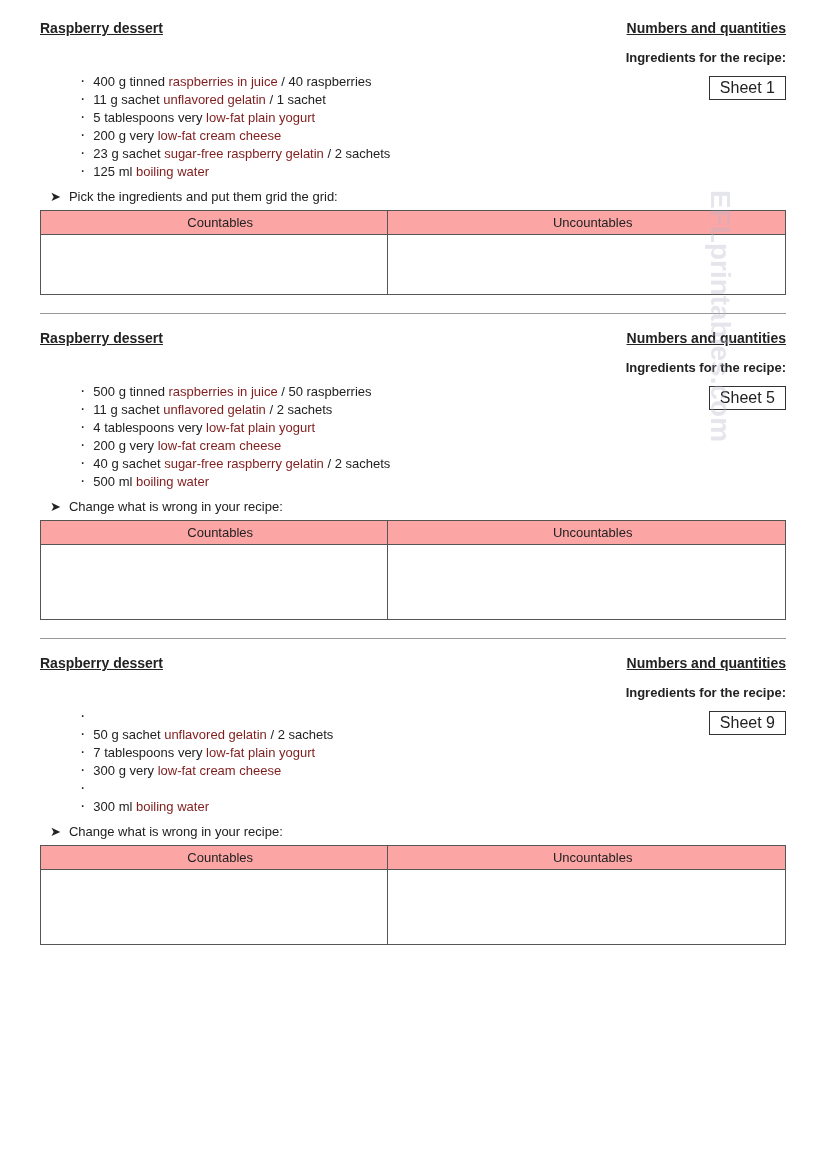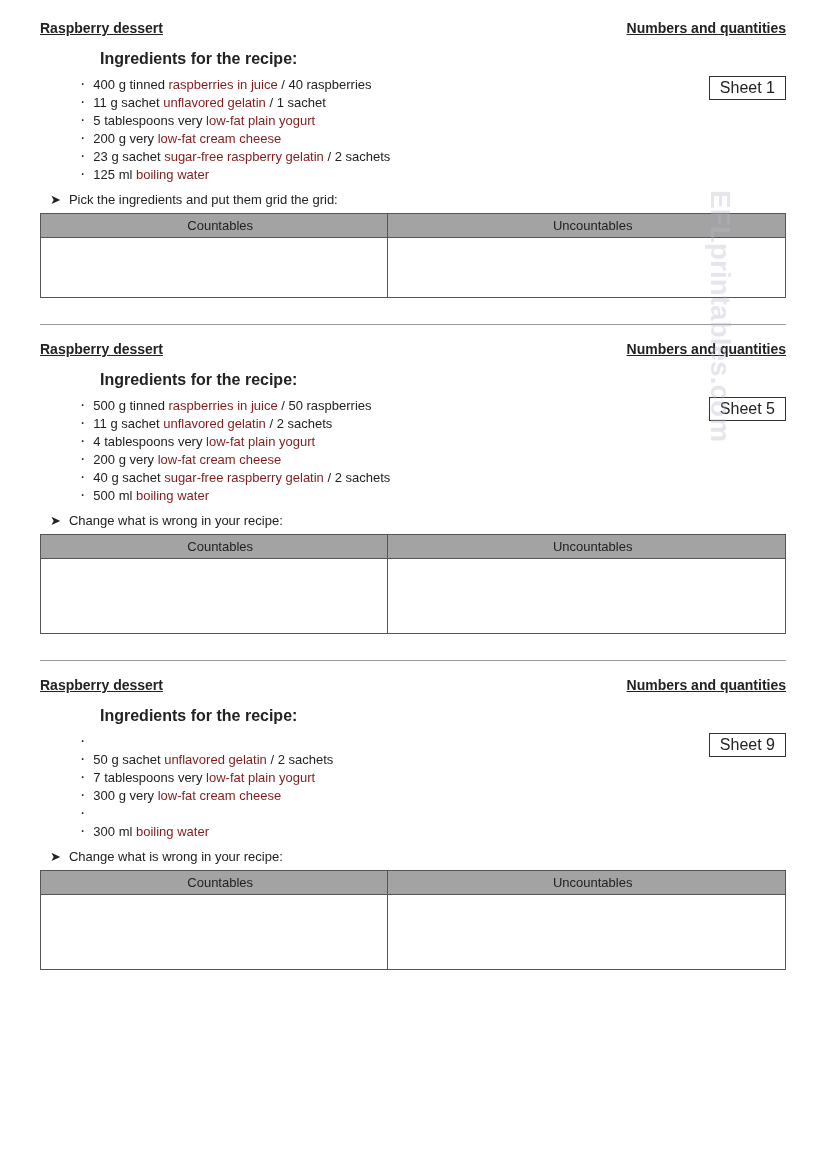--- a/index.html
+++ b/index.html
@@ -7,21 +7,21 @@
       background: #fff;
       font-family: Arial, sans-serif;
       font-size: 13px;
       color: #222;
       width: 826px;
       min-height: 1169px;
       padding: 20px 40px;
     }
 
     .sheet-section {
-      margin-bottom: 26px;
+      margin-bottom: 18px;
       position: relative;
     }
 
     .sheet-header {
       display: flex;
       justify-content: space-between;
       align-items: center;
       margin-bottom: 10px;
     }
 
@@ -43,21 +43,22 @@
       font-size: 16px;
       position: absolute;
       right: 0;
       top: 30px;
     }
 
     .ingredients-title {
       font-weight: bold;
       margin-bottom: 8px;
       margin-left: 60px;
-      font-size: 16px;
+      font-size: 13px;
+      text-align: right;
     }
 
     .ingredients-list {
       list-style: none;
       margin-left: 40px;
       margin-bottom: 10px;
     }
 
     .ingredients-list li {
       margin-bottom: 2px;
@@ -94,21 +95,21 @@
     }
 
     .grid-table th, .grid-table td {
       border: 1px solid #555;
       padding: 4px 8px;
       text-align: center;
       font-weight: normal;
     }
 
     .grid-table th {
-      background: #a3a3a3;
+      background: #fca5a5;
       font-size: 13px;
       padding-left: 20px;
     }
 
     .grid-table td {
       height: 60px;
       vertical-align: top;
     }
 
     .divider-line {

